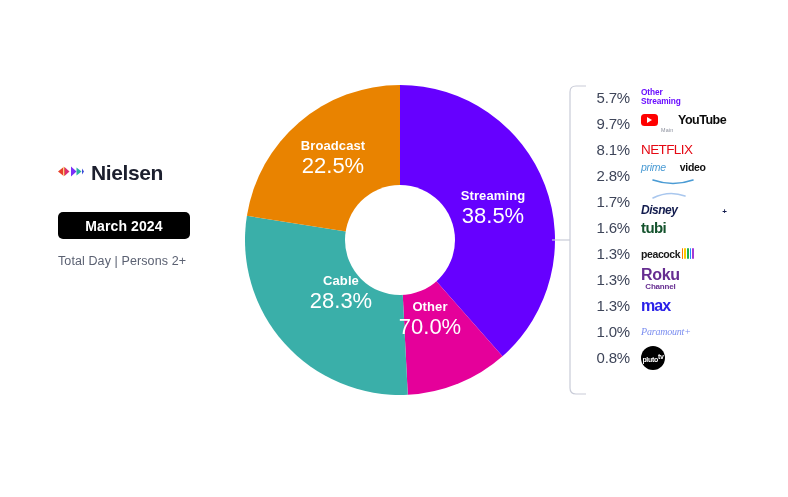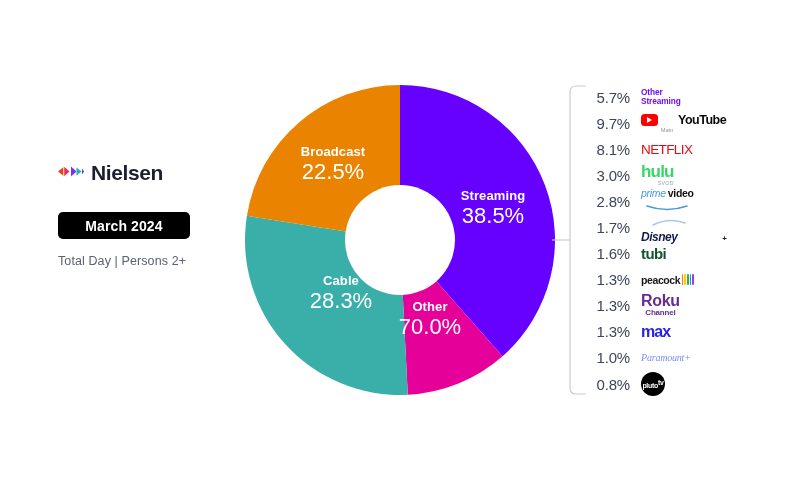--- a/index.html
+++ b/index.html
@@ -76,21 +76,21 @@
     font-weight: bold;
     letter-spacing: 0.1px;
   }
   .slice-label .pc {
     display:block;
     font-size: 22px;
     font-weight: 300;
     margin-top: 1px;
   }
   .lbl-streaming { left: 196px; top: 107px; width: 110px; }
-  .lbl-broadcast { left: 36px;  top: 63px;  width: 110px; }
+  .lbl-broadcast { left: 36px;  top: 57px;  width: 110px; }
   .lbl-cable     { left: 44px;  top: 192px; width: 110px; }
   .lbl-other     { left: 140px; top: 218px; width: 96px; }
 
   
   .bracket { position: absolute; left: 552px; top: 84px; }
 
   
   .legend {
     position: absolute;
     left: 582px; top: 84px;
@@ -136,21 +136,21 @@
   .yt-word { font-size: 12.5px; font-weight: bold; color:#0b0b0b; letter-spacing:-0.5px; }
   .yt-sub { font-size: 5.4px; color:#8b8f9c; margin-left:20px; margin-top:0px; letter-spacing:0.2px;}
   .lg-netflix {
     font-size: 13.5px; font-weight: normal; color:#e50914;
     letter-spacing: -0.6px; font-family:"Liberation Sans", sans-serif;
   }
   .hulu-wrap { display:flex; flex-direction:column; align-items:flex-start; }
   .lg-hulu { font-size: 17px; font-weight: bold; color:#3dd56d; letter-spacing:-0.8px; line-height:0.95; }
   .hulu-sub { font-size: 5.2px; color:#9aa0ad; align-self:flex-end; letter-spacing:0.3px; }
   .pv-wrap { display:flex; flex-direction:column; align-items:center; }
-  .pv-row { display:flex; align-items:center; gap:2px; }
+  .pv-row { display:flex; align-items:center; gap:14px; }
   .pv-prime { font-size:10.5px; color:#4a9bd4; font-weight:400; font-style:italic; letter-spacing:-0.3px;}
   .pv-video { font-size:10.5px; color:#111; font-weight:bold; letter-spacing:-0.3px;}
   .pv-smile { margin-top:-1px; }
   .dp-wrap { display:flex; flex-direction:column; align-items:flex-start; }
   .dp-row { display:flex; align-items:baseline;gap:44px; }
   .lg-disney { font-size:12px; color:#131c4e; font-style:italic; font-weight:bold; letter-spacing:-0.5px;}
   .dp-plus { font-size:8px; color:#131c4e; margin-left:1px; font-weight:bold;}
   .lg-tubi { font-size:15px; font-weight:bold; color:#14532d; letter-spacing:-0.6px;}
   .pc-row { display:flex; align-items:center; }
   .lg-peacock { font-size:10.5px; font-weight:bold; color:#181818; letter-spacing:-0.4px;}
@@ -256,29 +256,20 @@
       </span>
     </div>
 
     <div class="legend-row">
       <span class="legend-pct">8.1%</span>
       <span class="legend-logo">
         <span class="lg-netflix">NETFLIX</span>
       </span>
     </div>
 
-    <div class="legend-row">
-      <span class="legend-pct">3.0%</span>
-      <span class="legend-logo">
-        <span class="hulu-wrap">
-          <span class="lg-hulu">hulu</span>
-          <span class="hulu-sub">SVOD</span>
-        </span>
-      </span>
-    </div>
 
     <div class="legend-row">
       <span class="legend-pct">2.8%</span>
       <span class="legend-logo">
         <span class="pv-wrap">
           <span class="pv-row">
             <span class="pv-prime">prime</span>
             <span class="pv-video">video</span>
           </span>
           <span class="pv-smile">

